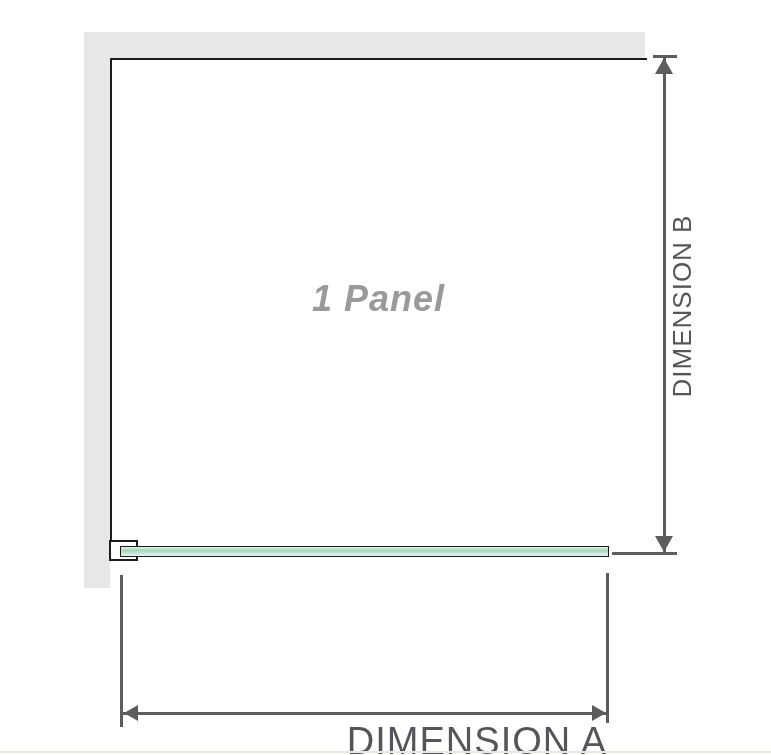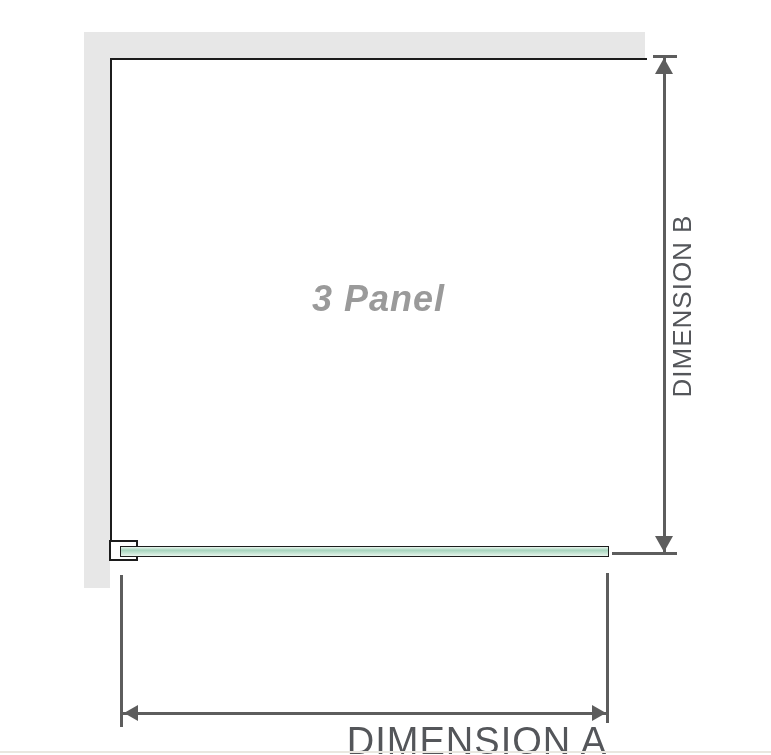--- a/index.html
+++ b/index.html
@@ -70,21 +70,21 @@
 <body>
 
 <div id="canvas">
 
   <div id="wall-top" class="wall"></div>
   <div id="wall-left" class="wall"></div>
 
   <div id="panel-top-edge" class="panel-line"></div>
   <div id="panel-left-edge" class="panel-line"></div>
 
-  <div id="panel-label">3 Panel</div>
+  <div id="panel-label">1 Panel</div>
 
   <div id="wall-bracket"></div>
   <div id="glass-bar"></div>
 
   <div id="dimb-cap-top" class="dim"></div>
   <div id="dimb-cap-bottom" class="dim"></div>
   <div id="dimb-line" class="dim"></div>
   <div id="dimb-arrow-up"></div>
   <div id="dimb-arrow-down"></div>
   <div id="dimb-label" class="dim-text">DIMENSION B</div>

